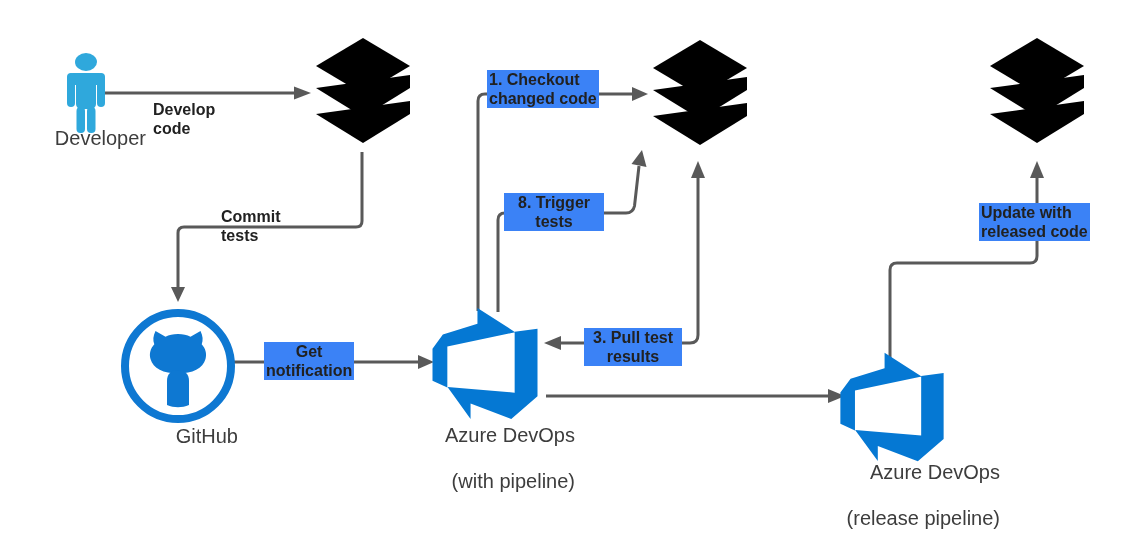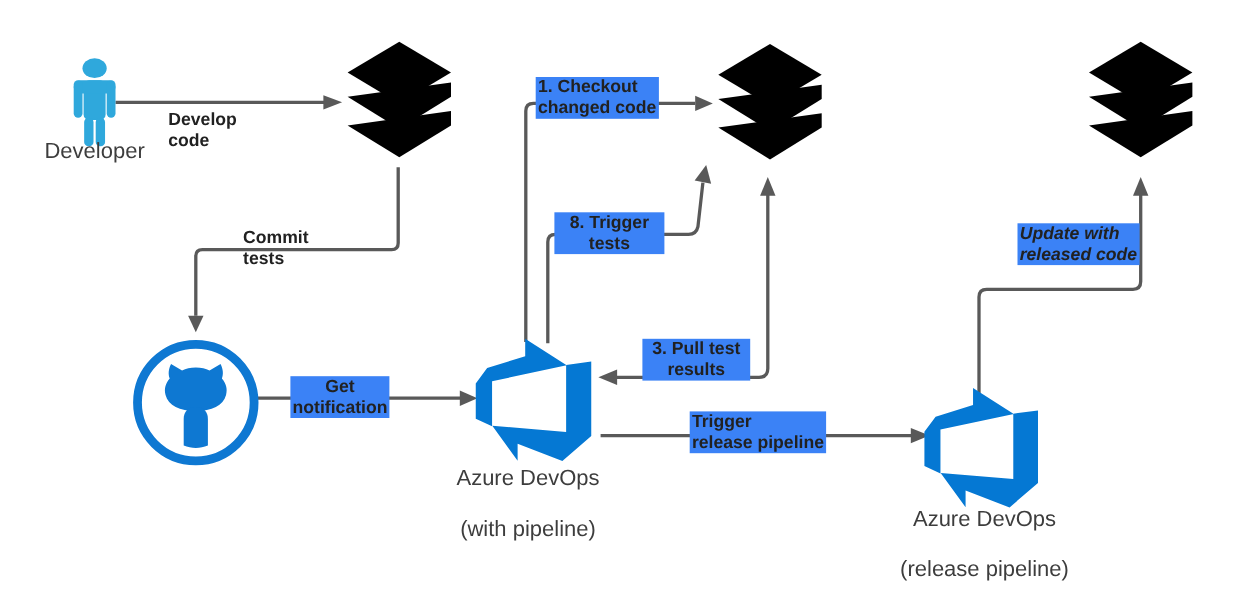--- a/index.html
+++ b/index.html
@@ -6,21 +6,21 @@
   .canvas{
     position:relative;width:1130px;height:542px;background:#fff;overflow:hidden;
     font-family:"Liberation Sans", sans-serif;
   }
   .connectors{position:absolute;left:0;top:0;z-index:1;}
   .connectors path{stroke:var(--line-gray,#595959);stroke-width:3;fill:none;}
   .connectors polygon{fill:var(--line-gray,#595959);stroke:none;}
   .node{position:absolute;z-index:2;}
   .node svg{display:block;width:100%;height:100%;}
   .node-label{
-    position:absolute;z-index:3;text-align:center;
+    position:absolute;z-index:3;text-align:right;
     color:var(--node-label-text,#3d3d3d);font-size:20px;line-height:23px;
     white-space:pre-line;
   }
   .edge-label{
     position:absolute;z-index:3;
     color:var(--edge-label-text,#212121);font-weight:bold;font-size:16px;line-height:19px;
     white-space:pre-line;
   }
   .edge-label.masked{background:#3b82f6;padding:0 2px;}
   .edge-label.centered{text-align:center;}
@@ -40,23 +40,23 @@
   .lbl-developer{left:26px;top:127px;width:120px;}
   .lbl-github{left:118px;top:425px;width:120px;}
   .lbl-azdo-build{left:385px;top:424px;width:190px;}
   .lbl-azdo-release{left:790px;top:461px;width:210px;}
   
   .elbl-develop{left:153px;top:72px;margin-top:28px;}
   .elbl-commit{left:221px;top:207px;}
   .elbl-notify{left:264px;top:342px;text-align:center;}
   .elbl-checkout{left:487px;top:70px;}
   .elbl-tests{left:504px;top:193px;width:96px;}
-  .elbl-pull{left:584px;top:308px;width:94px;}
+  .elbl-pull{left:584px;top:328px;width:94px;}
   .elbl-release{left:627px;top:374px;}
-  .elbl-update{left:925px;top:203px;font-style:italic;}
+  .elbl-update{left:979px;top:203px;}
 </style>
 </head>
 <body>
 
 <div class="canvas">
 
   <svg width="0" height="0" style="position:absolute" aria-hidden="true">
     <defs>
       <g id="sym-databricks">
         <path d="M53 5 L100 33 L53 61 L6 33 Z"></path>
@@ -112,20 +112,21 @@
       </svg>
   </div>
 
   <div class="node pos-github">
     <svg viewBox="0 0 116 116">
       <circle class="gh-ring" cx="58" cy="58" r="53"></circle>
       <path class="gh-cat" d="M58 26 c-5 0 -9 1 -12.5 2.8 l-10 -5.8 c-2.5 5 -2.7 9.5 -1.2 13.2 C30.5 40.5 29 45.5 30.5 51 c2.5 9.5 13 14.5 27.5 14.5 S83 60.5 85.5 51 c1.5 -5.5 0 -10.5 -3.8 -14.8 c1.5 -3.7 1.3 -8.2 -1.2 -13.2 l-10 5.8 C67 27 63 26 58 26 z"></path>
       <path class="gh-cat" d="M58 62 c7 0 11 4 11 11 V97 c-7 3 -15 3 -22 0 V73 c0 -7 4 -11 11 -11 z"></path>
     </svg>
   </div>
+  <div class="node-label lbl-github">GitHub</div>
 
   <div class="node pos-azdo-build">
     <svg class="azdo-icon" viewBox="0 0 16 16" preserveAspectRatio="none">
       <path d="M15 3.622v8.512L11.5 15l-5.425-1.975v1.957L3.004 10.97l8.951.7V4.005L15 3.622zM12.016 4.05L6.994 1v2.001L2.382 4.356 1 6.13v4.029l1.978.873V5.869l9.038-1.819z"></path>
     </svg>
   </div>
   <div class="node-label lbl-azdo-build"><span>Azure DevOps</span><br>
     <span>(with pipeline)</span></div>
 
   <div class="node pos-db2">
@@ -153,18 +154,16 @@
   <div class="edge-label elbl-commit">Commit
 tests</div>
   <div class="edge-label elbl-notify masked">Get
 notification</div>
   <div class="edge-label elbl-checkout masked">1. Checkout
 changed code</div>
   <div class="edge-label elbl-tests masked centered">8. Trigger
 tests</div>
   <div class="edge-label elbl-pull masked centered">3. Pull test
 results</div>
-  <div class="edge-label elbl-release masked">Trigger
-release pipeline</div>
   <div class="edge-label elbl-update masked">Update with
 released code</div>
 
 </div>
 
 </body></html>

